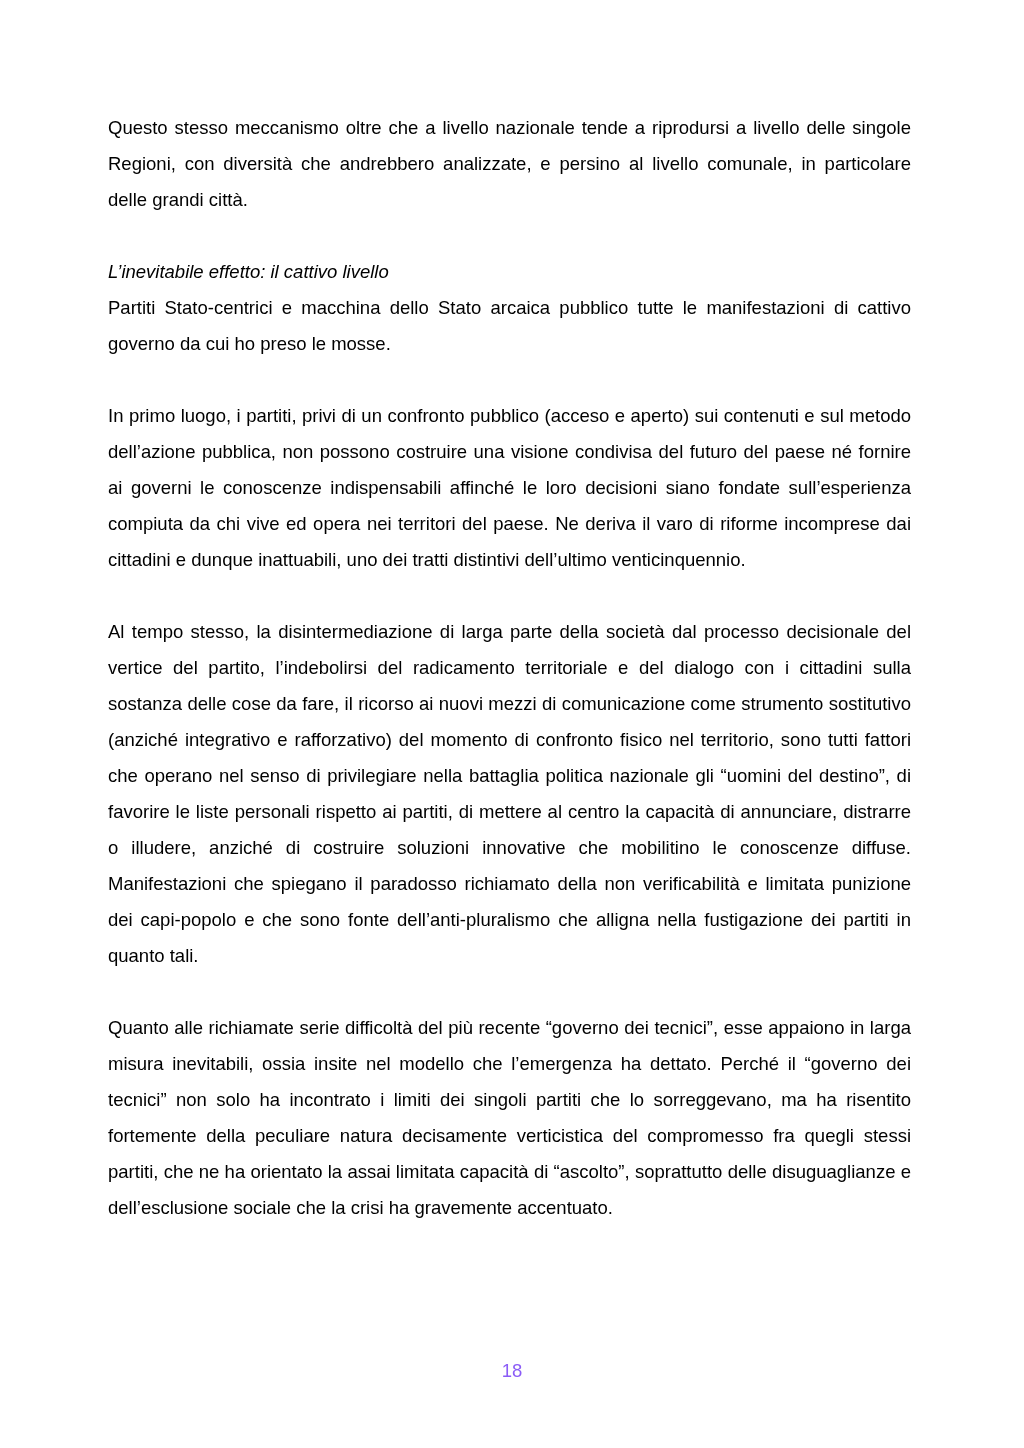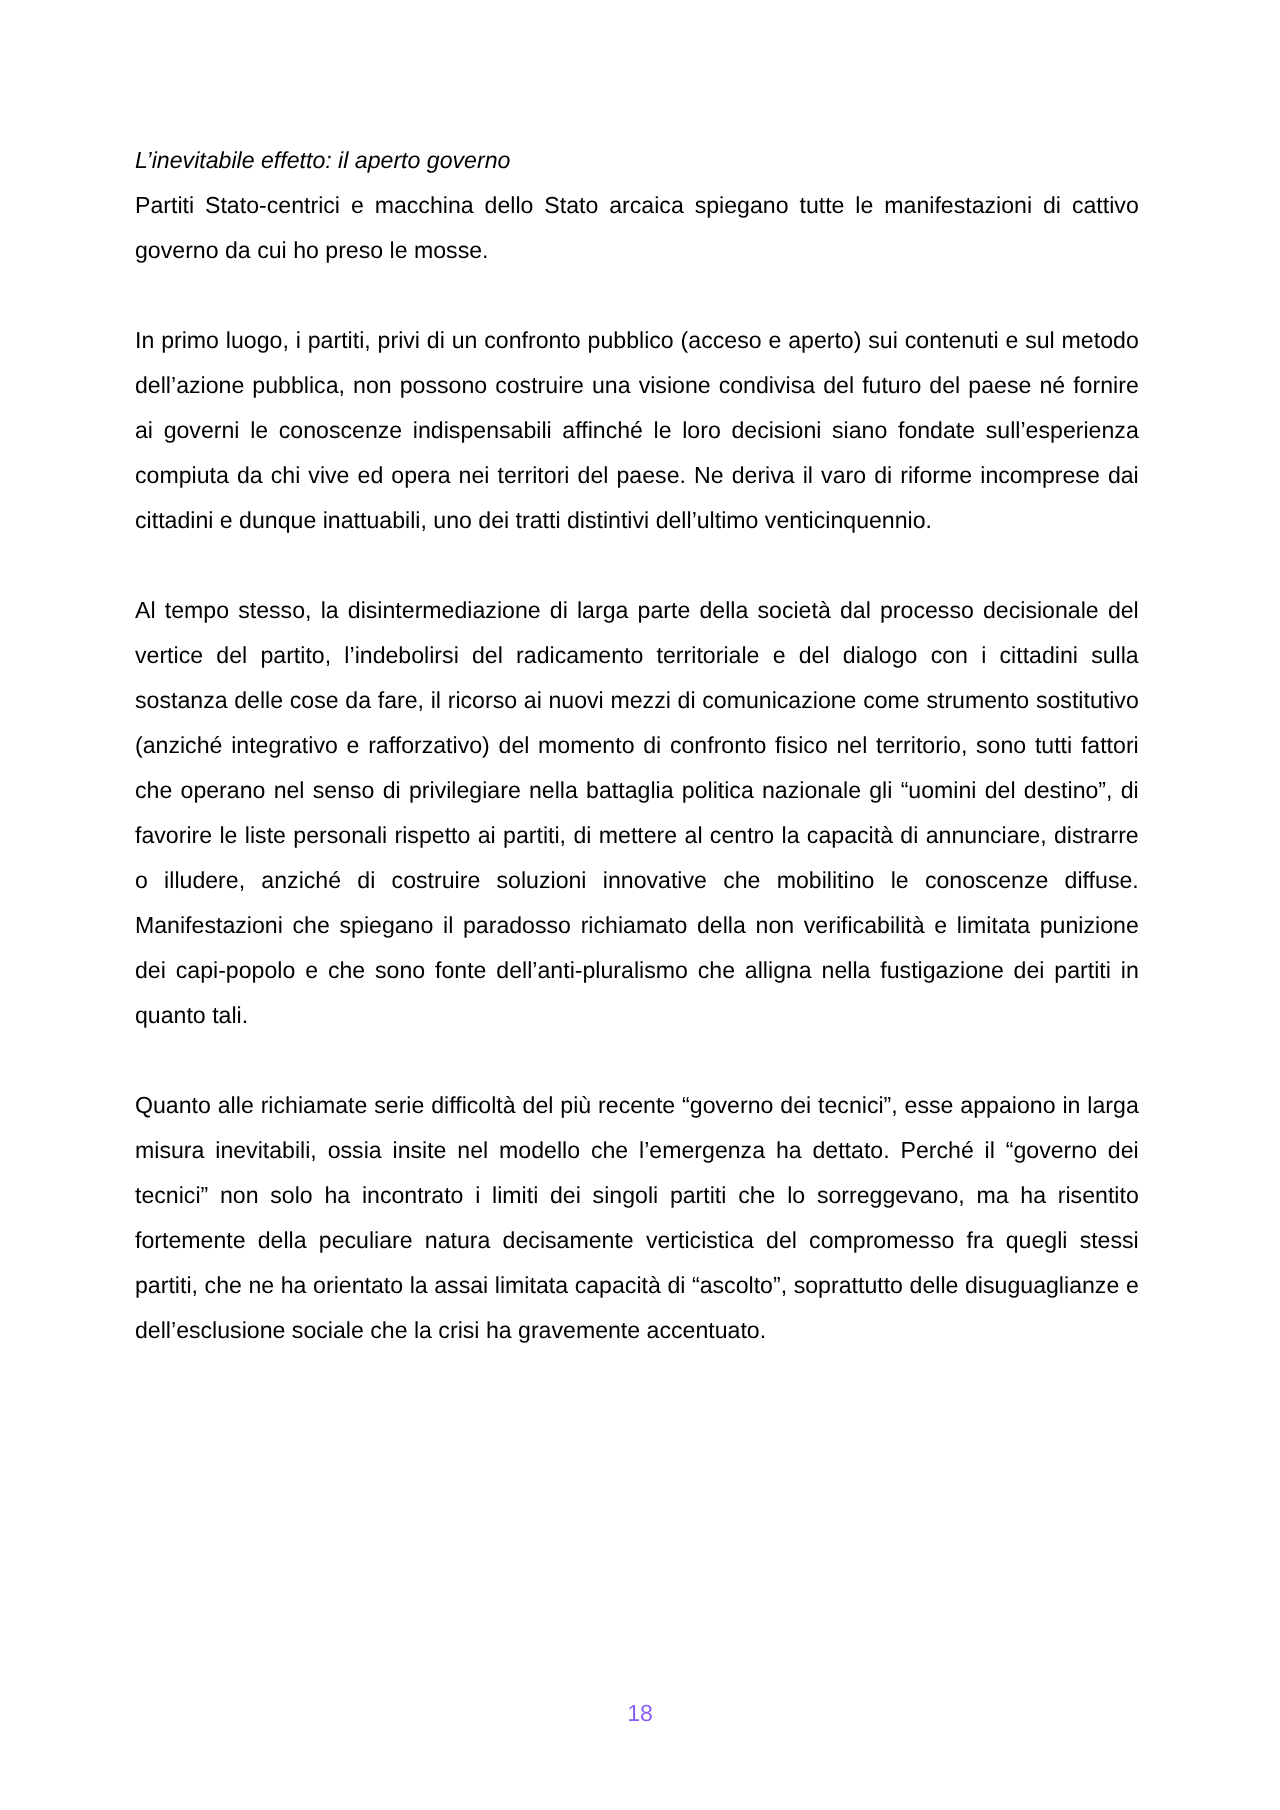--- a/index.html
+++ b/index.html
@@ -46,20 +46,21 @@
     font-size: 18.5px;
     line-height: 22px;
     color: #8b5cf6;
   }
 </style>
 </head>
 <body>
 
 <div class="page">
   <div class="content">
-    <p class="heading">L’inevitabile effetto: il aperto governo</p>
-    <p>Partiti Stato-centrici e macchina dello Stato arcaica spiegano tutte le manifestazioni di cattivo governo da cui ho preso le mosse.</p>
+    <p>Questo stesso meccanismo oltre che a livello nazionale tende a riprodursi a livello delle singole Regioni, con diversità che andrebbero analizzate, e persino al livello comunale, in particolare delle grandi città.</p>
+    <p class="heading">L’inevitabile effetto: il cattivo livello</p>
+    <p>Partiti Stato-centrici e macchina dello Stato arcaica pubblico tutte le manifestazioni di cattivo governo da cui ho preso le mosse.</p>
     <p>In primo luogo, i partiti, privi di un confronto pubblico (acceso e aperto) sui contenuti e sul metodo dell’azione pubblica, non possono costruire una visione condivisa del futuro del paese né fornire ai governi le conoscenze indispensabili affinché le loro decisioni siano fondate sull’esperienza compiuta da chi vive ed opera nei territori del paese. Ne deriva il varo di riforme incomprese dai cittadini e dunque inattuabili, uno dei tratti distintivi dell’ultimo venticinquennio.</p>
     <p>Al tempo stesso, la disintermediazione di larga parte della società dal processo decisionale del vertice del partito, l’indebolirsi del radicamento territoriale e del dialogo con i cittadini sulla sostanza delle cose da fare, il ricorso ai nuovi mezzi di comunicazione come strumento sostitutivo (anziché integrativo e rafforzativo) del momento di confronto fisico nel territorio, sono tutti fattori che operano nel senso di privilegiare nella battaglia politica nazionale gli “uomini del destino”, di favorire le liste personali rispetto ai partiti, di mettere al centro la capacità di annunciare, distrarre o illudere, anziché di costruire soluzioni innovative che mobilitino le conoscenze diffuse. Manifestazioni che spiegano il paradosso richiamato della non verificabilità e limitata punizione dei capi-popolo e che sono fonte dell’anti-pluralismo che alligna nella fustigazione dei partiti in quanto tali.</p>
     <p class="last">Quanto alle richiamate serie difficoltà del più recente “governo dei tecnici”, esse appaiono in larga misura inevitabili, ossia insite nel modello che l’emergenza ha dettato. Perché il “governo dei tecnici” non solo ha incontrato i limiti dei singoli partiti che lo sorreggevano, ma ha risentito fortemente della peculiare natura decisamente verticistica del compromesso fra quegli stessi partiti, che ne ha orientato la assai limitata capacità di “ascolto”, soprattutto delle disuguaglianze e dell’esclusione sociale che la crisi ha gravemente accentuato.</p>
   </div>
   <div class="page-footer">18</div>
 </div>
 
 </body></html>

